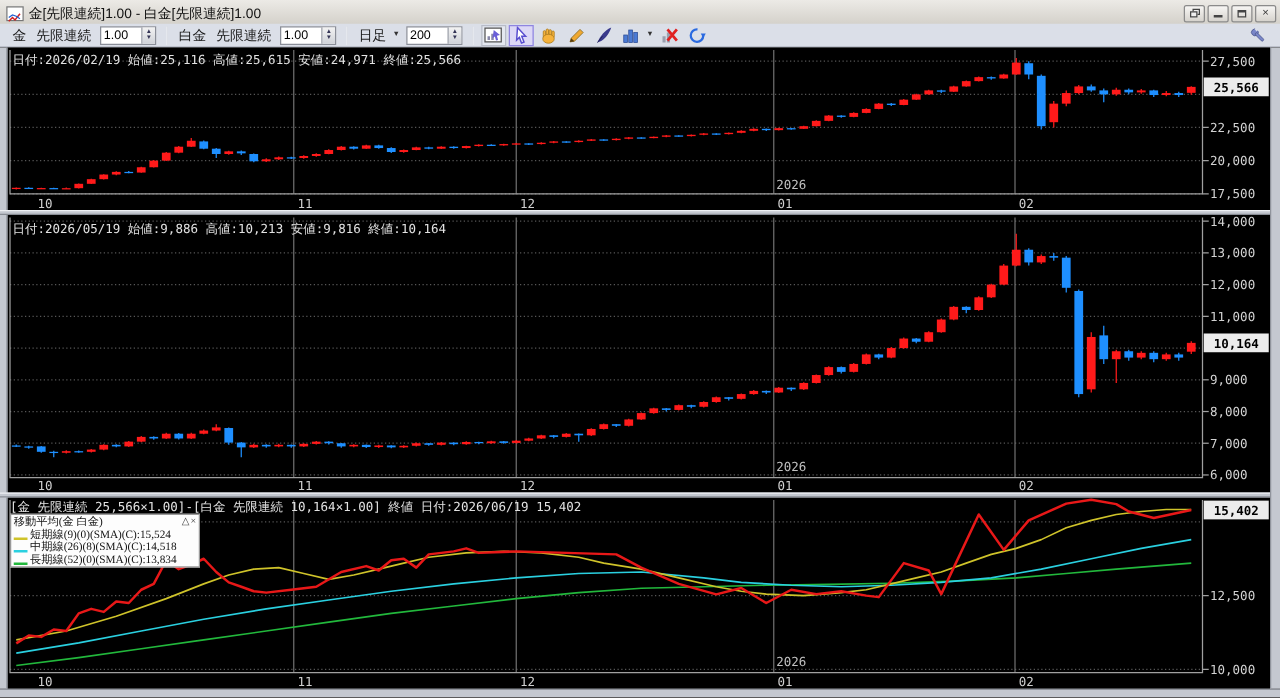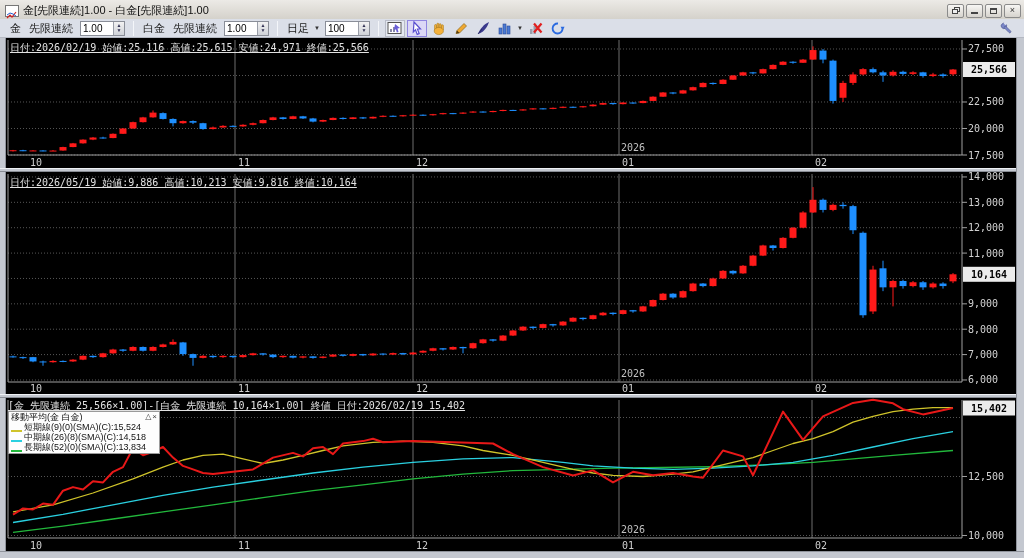--- a/index.html
+++ b/index.html
@@ -40,23 +40,23 @@
   .chartarea{position:absolute;left:0;top:38px;width:1024px;height:513px;background:#000;}
   #chart-svg{position:absolute;left:0;top:0;}
   .strip{position:absolute;background:#c4c8d0;}
   .left-strip{left:0;top:38px;width:6px;height:513px;border-right:1px solid #90949c;}
   .right-strip{left:1016px;top:38px;width:8px;height:513px;border-left:1px solid #90949c;}
   .hsep{left:0;width:1016px;height:4px;border-top:1px solid #eef0f4;border-bottom:1px solid #888c94;}
   .sep1{top:168px;}
   .sep2{top:394px;}
   .bottom-strip{left:0;top:551px;width:1024px;height:7px;border-top:1px solid #90949c;}
   
-  .info-line{position:absolute;font-family:"DejaVu Sans Mono",monospace;font-size:10px;color:#e2e2e2;white-space:nowrap;text-decoration:underline;}
+  .info-line{position:absolute;font-family:"DejaVu Sans Mono",monospace;font-size:10px;color:#e2e2e2;white-space:nowrap;}
   .legend{position:absolute;left:8px;top:411px;width:152px;background:#fdfdfd;border:1px solid #9a9a9a;
-    font-family:Liberation Sans, sans-serif;font-size:9px;color:#111;padding:0 2px 1px 2px;}
+    font-family:Liberation Serif, serif;font-size:9px;color:#111;padding:0 2px 1px 2px;}
   .legend-title{display:flex;align-items:center;line-height:10px;height:10px;}
   .legend-ctl{margin-left:auto;display:flex;gap:1px;}
   .legend-ctl span{font-size:8px;color:#444;line-height:10px;}
   .legend-row{display:flex;align-items:flex-end;line-height:10px;height:10px;white-space:nowrap;}
   .legend-swatch{width:11px;height:0;border-top:2px solid #999;margin-right:2px;flex:none;}
 </style>
 </head>
 <body>
 
 <div class="window">
@@ -103,21 +103,21 @@
       <span class="spin-val">1.00</span>
       <span class="spin-btns">
           <span>▲</span>
           <span>▼</span>
         </span>
     </span>
     <span class="tb-sep"></span>
     <span class="tb-label">日足</span>
     <span class="dd-arrow">▼</span>
     <span class="spin">
-      <span class="spin-val">100</span>
+      <span class="spin-val">200</span>
       <span class="spin-btns">
           <span>▲</span>
           <span>▼</span>
         </span>
     </span>
     <span class="tb-sep"></span>
 
     <span class="tb-icon raised">
       <svg width="16" height="15" viewBox="0 0 16 15">
         <rect x="1" y="1.5" width="13" height="11" fill="#fff" stroke="#555"></rect>
@@ -661,21 +661,21 @@
           <text x="815" y="549" fill="#cfcfcf" font-size="10" font-family="DejaVu Sans Mono, monospace">02</text>
           <text x="621" y="533" fill="#c0c0c0" font-size="10" font-family="DejaVu Sans Mono, monospace">2026</text>
           <rect x="963" y="400.50102616726525" width="52" height="15" fill="#ececec"></rect>
           <text x="989" y="411.80102616726526" fill="#000000" font-size="10" font-weight="bold" text-anchor="middle" font-family="DejaVu Sans Mono, monospace">15,402</text>
         </g>
       </svg>
   </div>
 
   <div class="info-line" style="left:10px;top:41px;">日付:2026/02/19 始値:25,116 高値:25,615 安値:24,971 終値:25,566</div>
   <div class="info-line" style="left:10px;top:176px;">日付:2026/05/19 始値:9,886 高値:10,213 安値:9,816 終値:10,164</div>
-  <div class="info-line" style="left:8px;top:399px;">[金 先限連続 25,566×1.00]-[白金 先限連続 10,164×1.00] 終値 日付:2026/02/19 15,402</div>
+  <div class="info-line" style="left:8px;top:399px;">[金 先限連続 25,566×1.00]-[白金 先限連続 10,164×1.00] 終値 日付:2026/06/19 15,402</div>
 
   <div class="legend">
     <div class="legend-title">
       <span>移動平均(金 白金)</span>
       <span class="legend-ctl">
         <span>△</span>
         <span>×</span>
       </span>
     </div>
     <div class="legend-row">

